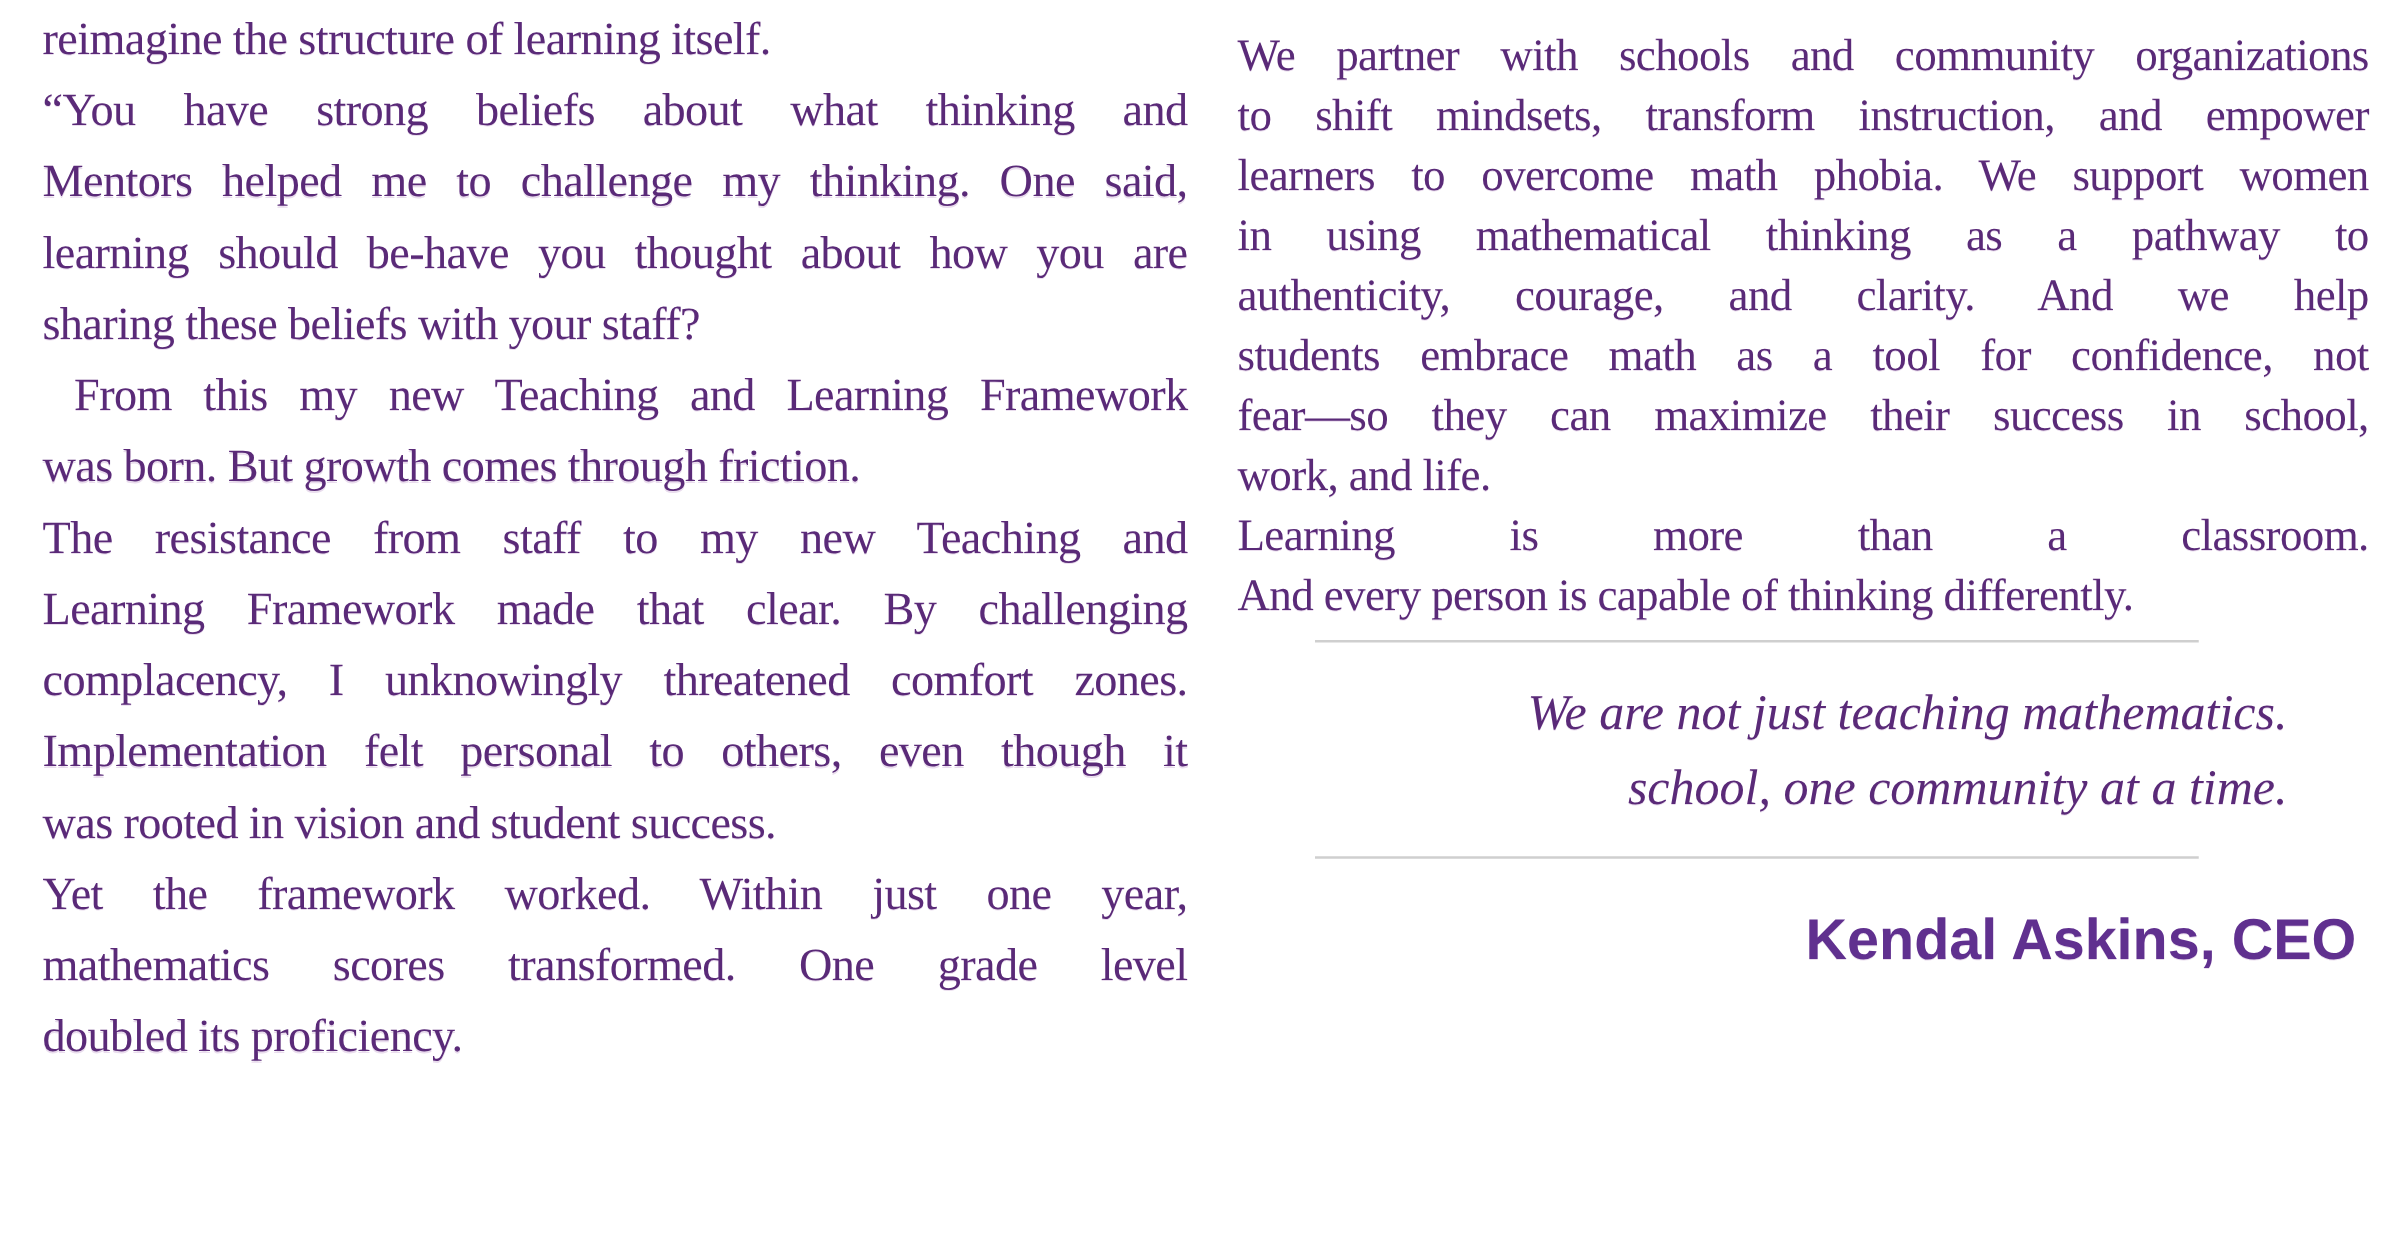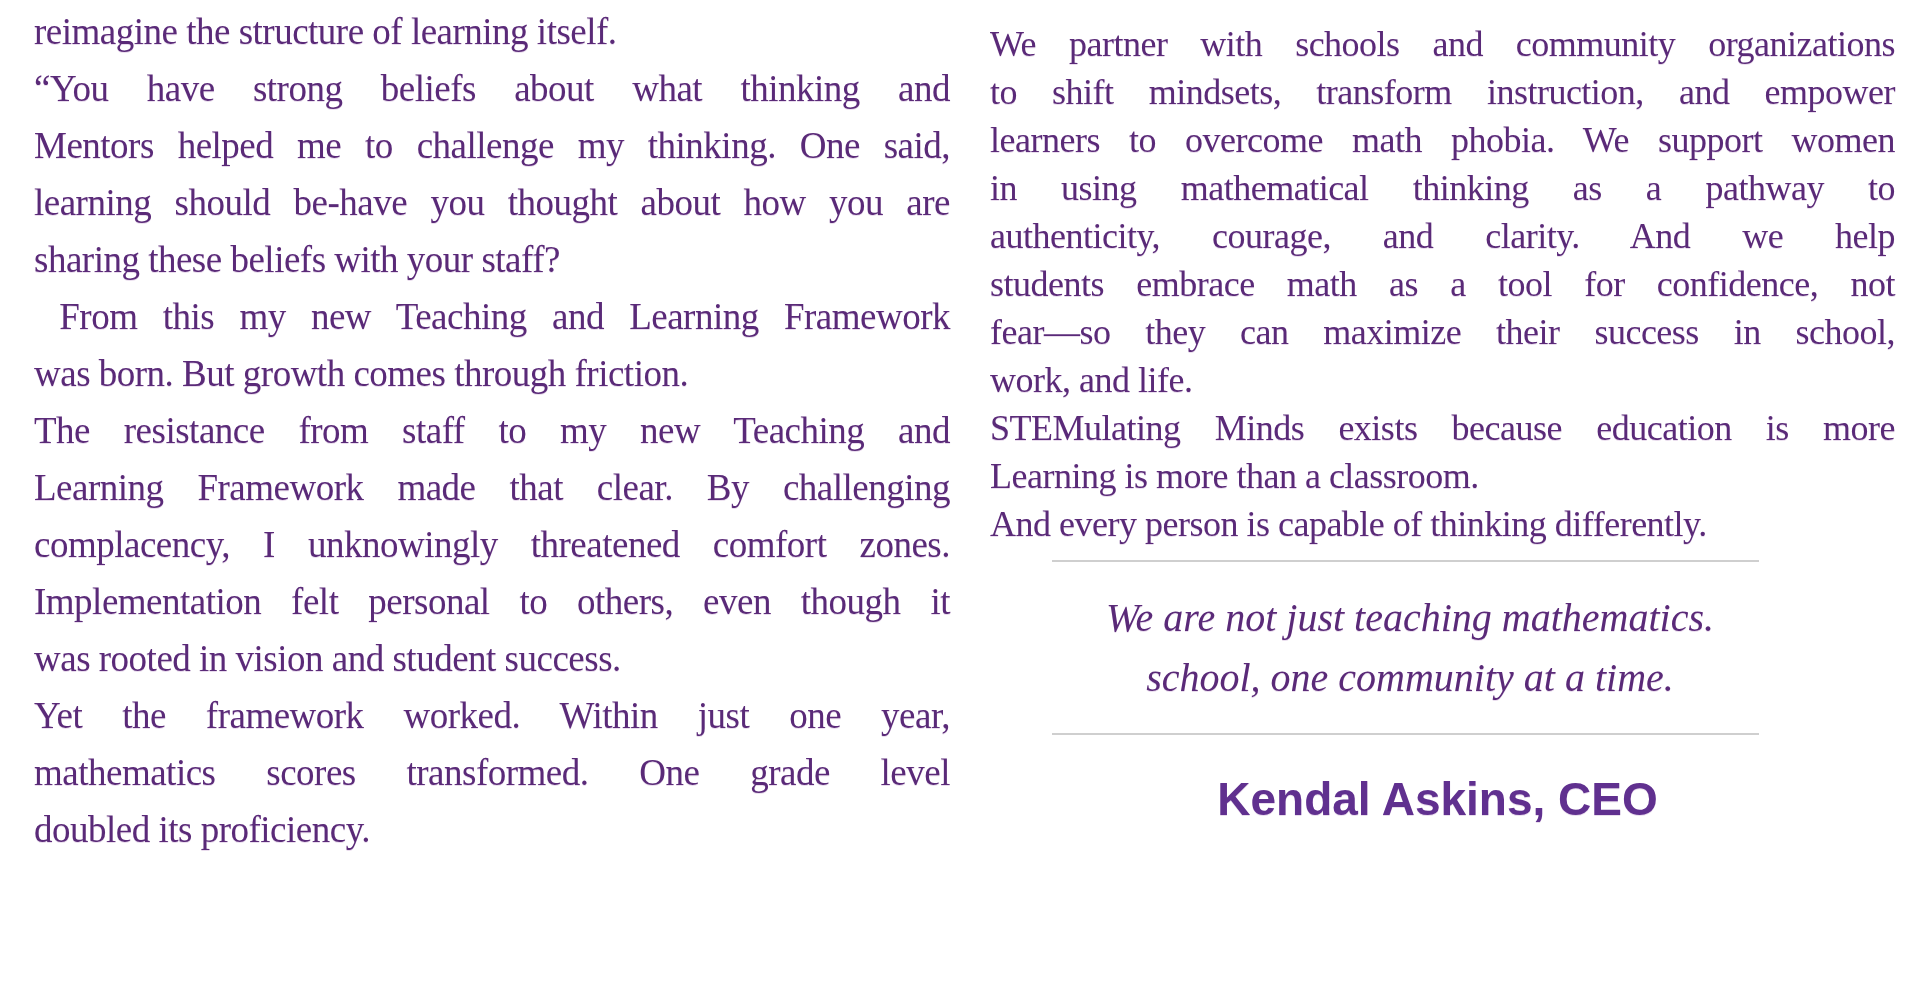--- a/index.html
+++ b/index.html
@@ -51,31 +51,31 @@
   .divider-bottom { margin-top: 25px; }
 
   .quote-block {
     margin-top: 26px;
     width: 840px;
   }
   .quote-line {
     font-style: italic;
     font-size: 40px;
     line-height: 60px;
-    text-align: center;
+    text-align: right;
     letter-spacing: 0;
   }
   .signature {
     margin-top: 40px;
     padding-right: 10px;
     font-family: "Liberation Sans", sans-serif;
     font-weight: 700;
     font-size: 46px;
     line-height: 48px;
-    text-align: center;
+    text-align: right;
     color: var(--signature-color, #60308f);
     letter-spacing: 0;
   }
 </style>
 </head>
 <body>
 
 <div class="page">
 
   <div class="col col-left serif-shadow">
@@ -98,21 +98,20 @@
 
   <div class="col col-right serif-shadow">
     <div class="line">We partner with schools and community organizations</div>
     <div class="line">to shift mindsets, transform instruction, and empower</div>
     <div class="line">learners to overcome math phobia. We support women</div>
     <div class="line">in using mathematical thinking as a pathway to</div>
     <div class="line">authenticity, courage, and clarity. And we help</div>
     <div class="line">students embrace math as a tool for confidence, not</div>
     <div class="line">fear—so they can maximize their success in school,</div>
     <div class="line">work, and life.</div>
-    <div class="line">STEMulating Minds exists because education is more</div>
     <div class="line">Learning is more than a classroom.</div>
     <div class="line">And every person is capable of thinking differently.</div>
 
     <hr class="divider divider-top">
 
     <div class="quote-block">
       <div class="quote-line">We are not just teaching mathematics.</div>
       <div class="quote-line">school, one community at a time.</div>
     </div>
 

